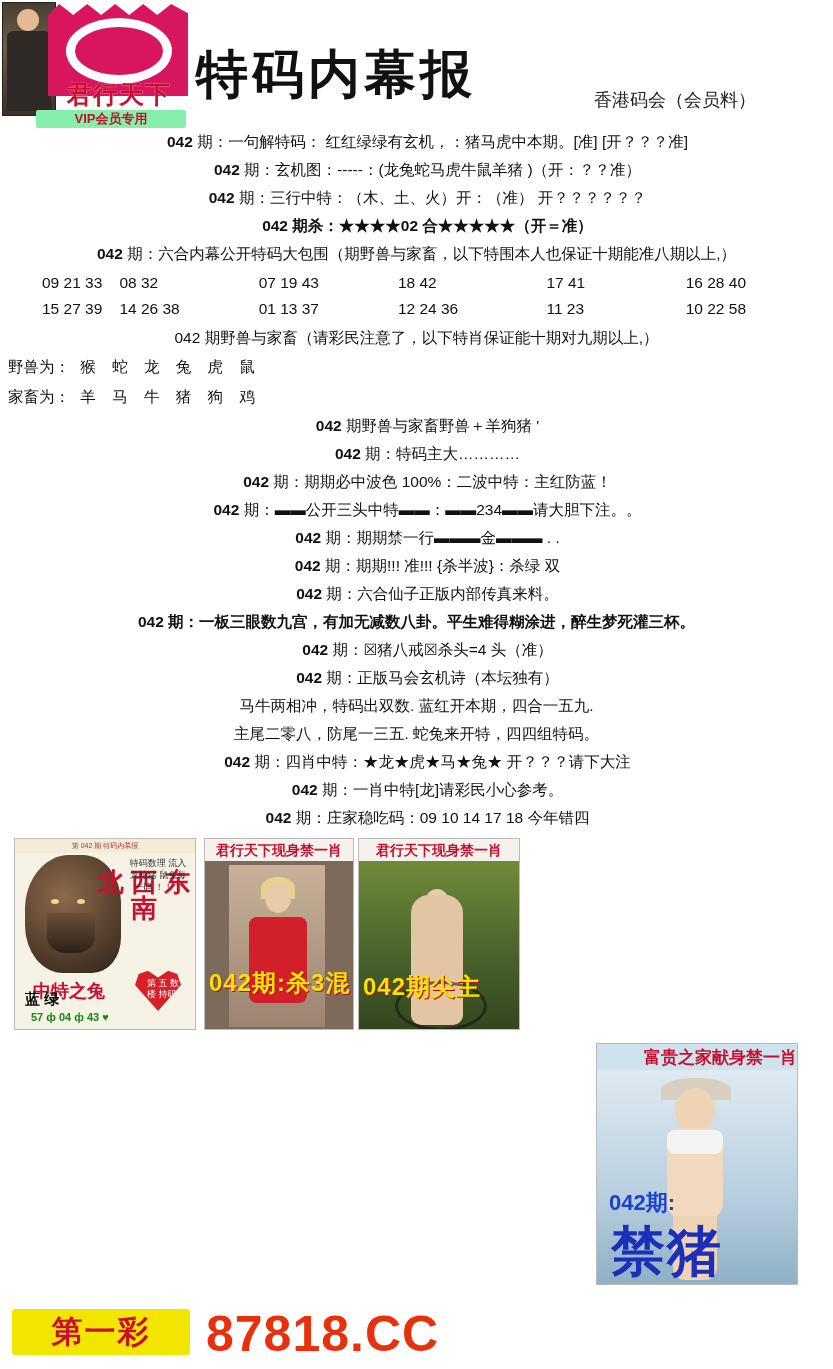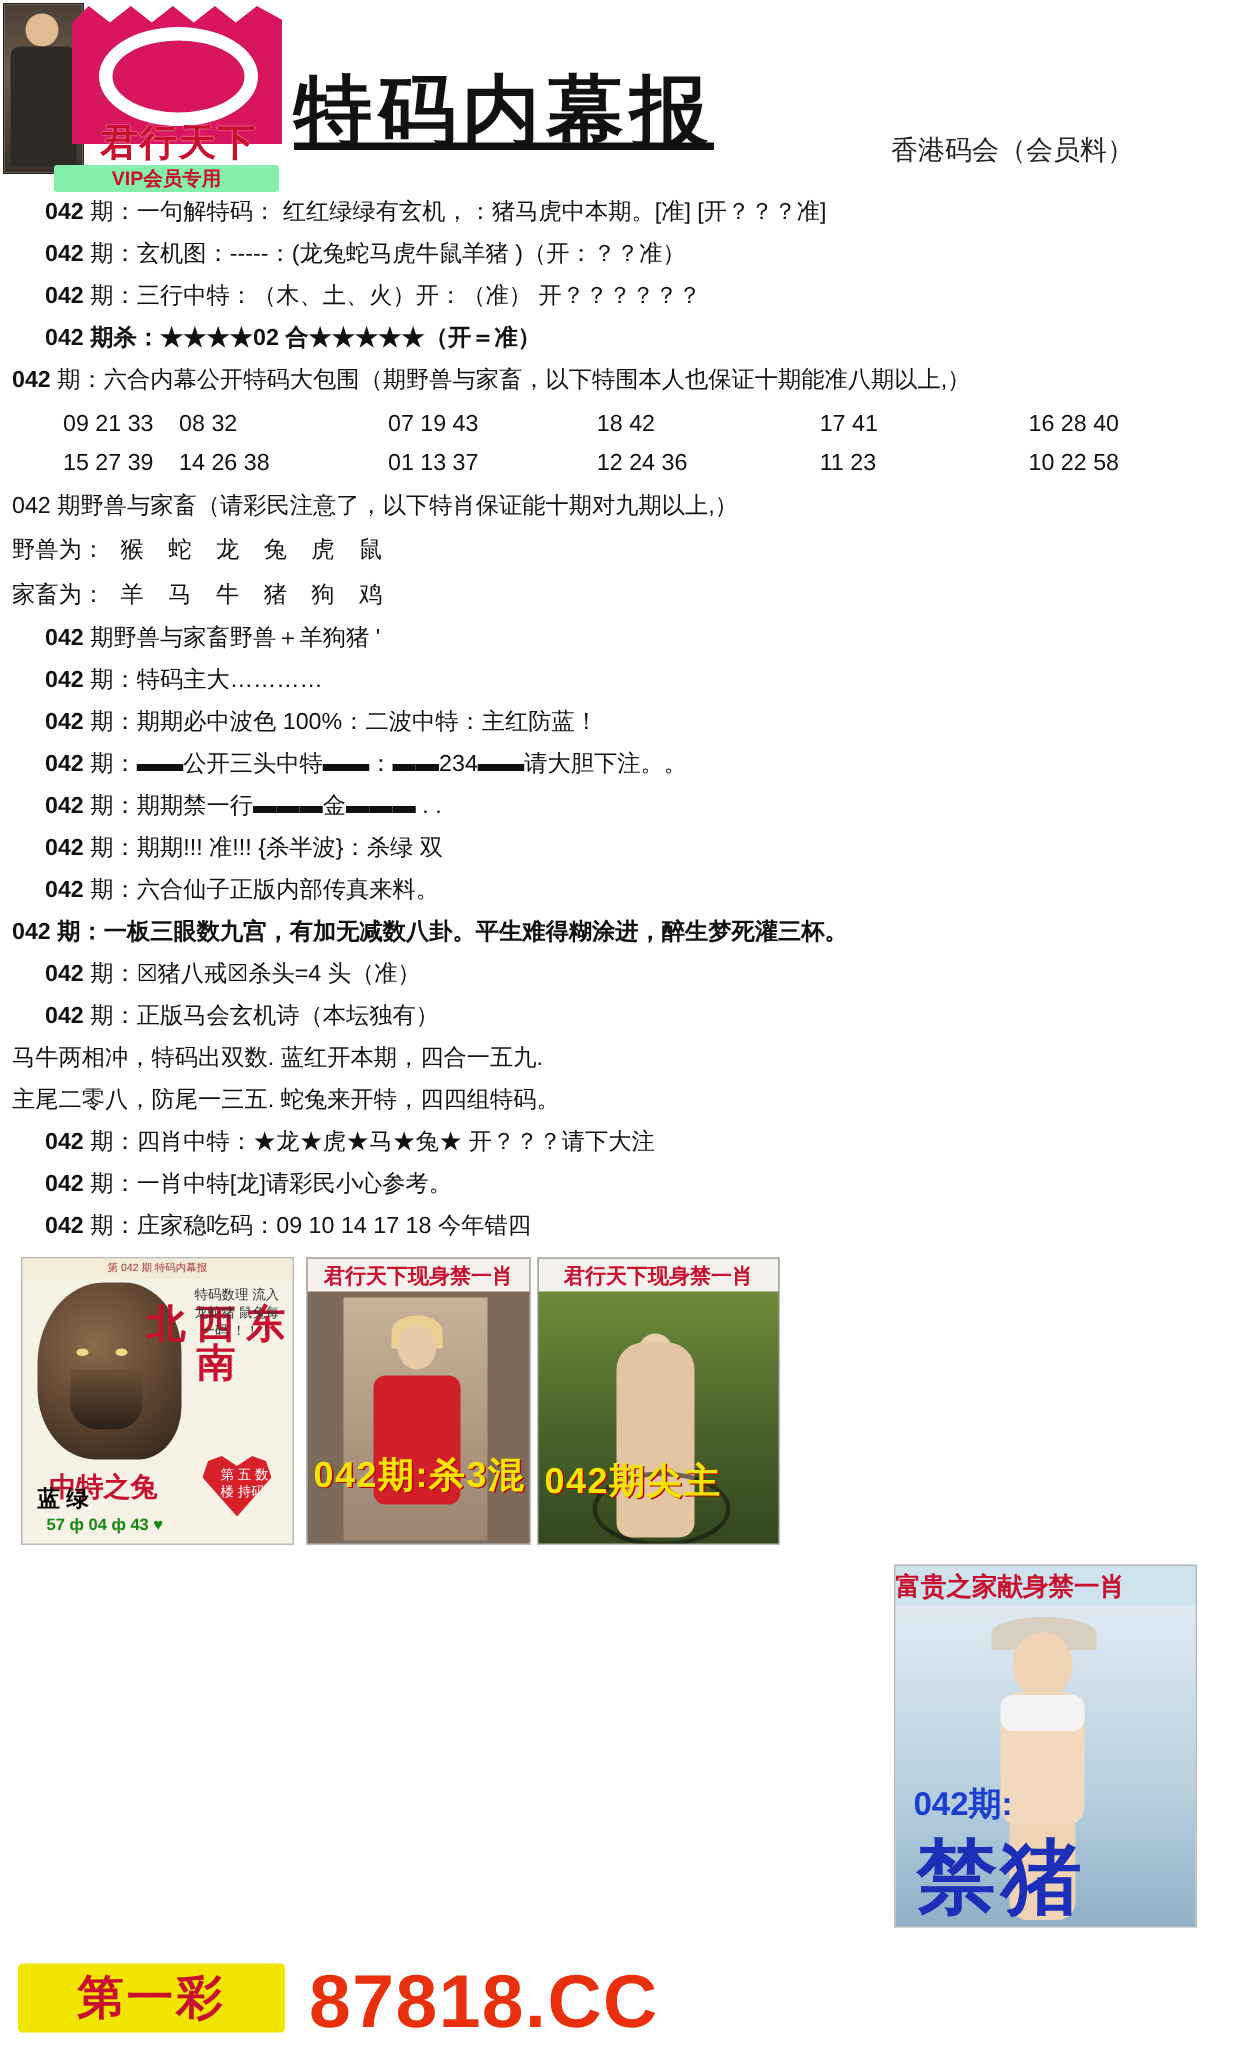--- a/index.html
+++ b/index.html
@@ -57,37 +57,37 @@
     text-align:center;
     font-size:13px;font-weight:bold;color:#c8102e;
     line-height:18px;
   }
   .title-main{
     position:absolute;left:196px;top:40px;
     font-size:52px;font-weight:bold;
     font-family:"DejaVu Serif", serif;
     color:#111;
     letter-spacing:4px;
-    text-decoration:underline;
   }
   .title-sub{
     position:absolute;left:594px;top:88px;
     font-size:18px;color:#222;
   }
 
   
   .content{
     position:relative;
     padding:0 8px;
   }
   .line{
     font-size:15.5px;
     line-height:28px;
     white-space:nowrap;
     color:#111;
+    text-align:center;
   }
   .idx{font-weight:bold;}
   .ind1{padding-left:22px;}
   .ind0{padding-left:0px;}
   .bold{font-weight:bold;}
 
   
   .numgrid{
     width:100%;
     border-collapse:collapse;
@@ -167,21 +167,21 @@
   .c3-bike{position:absolute;left:36px;top:120px;width:86px;height:44px;border:3px solid #111;border-radius:50%;opacity:.55;}
   .c3-text{position:absolute;left:4px;bottom:26px;font-size:24px;font-weight:bold;color:#f2e500;
     text-shadow:1px 1px 0 #b00;letter-spacing:1px;}
 
   
   .poster{
     position:absolute;left:596px;top:1043px;width:200px;height:240px;
     background:#cfe3ef;border:1px solid #bbb;overflow:hidden;
   }
   .poster-title{
-    position:absolute;left:0;top:2px;width:100%;text-align:left;
+    position:absolute;left:0;top:2px;width:100%;text-align:right;
     font-size:17px;font-weight:bold;color:#c8102e;
   }
   .poster-body{
     position:absolute;left:0;top:26px;width:100%;height:214px;
     background:linear-gradient(#dfeaf2,#b7cede 60%,#8fb0c6);
   }
   .p-head{position:absolute;left:78px;top:18px;width:40px;height:44px;background:#f0d3b4;border-radius:50%;}
   .p-hat{position:absolute;left:64px;top:8px;width:70px;height:22px;background:#d8cfc0;border-radius:50% 50% 0 0;}
   .p-torso{position:absolute;left:70px;top:58px;width:56px;height:90px;background:#f2d9bd;border-radius:14px;}
   .p-top{position:absolute;left:70px;top:60px;width:56px;height:24px;background:#f3f3f3;border-radius:8px;}

